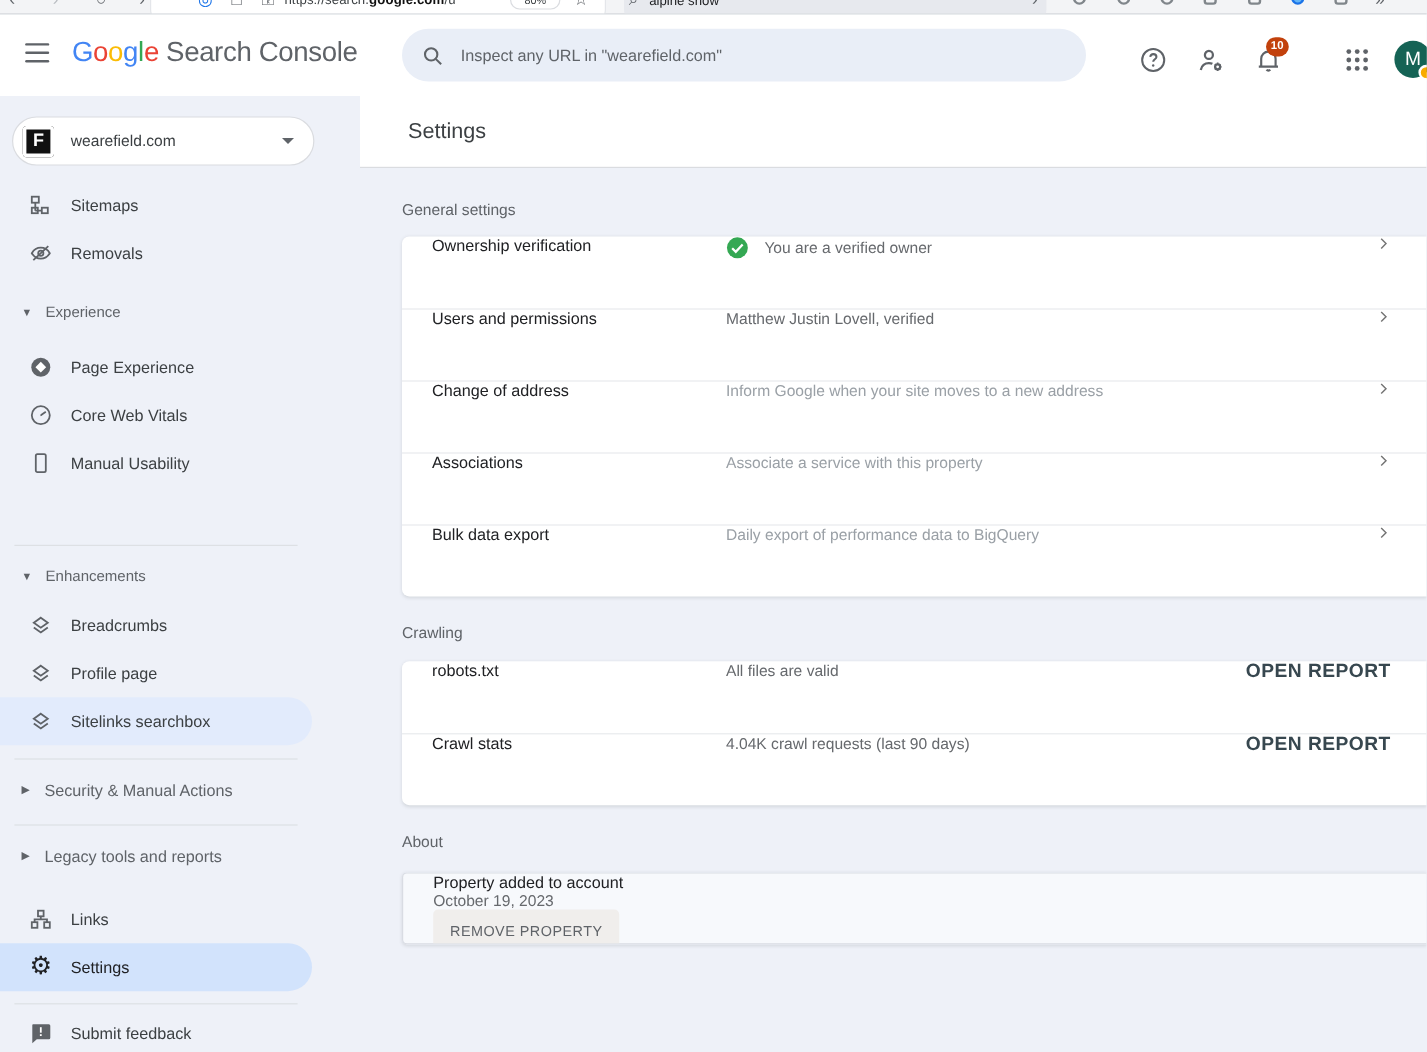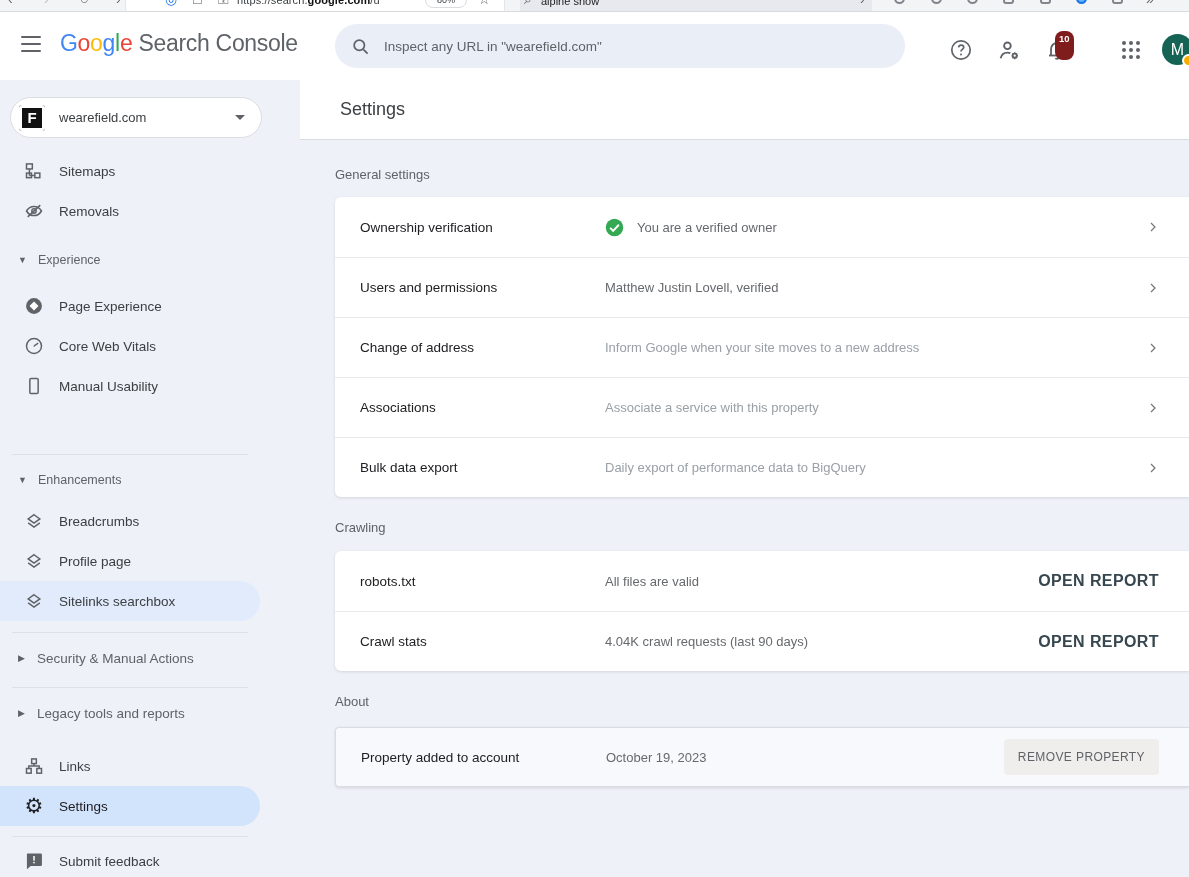--- a/index.html
+++ b/index.html
@@ -26,21 +26,21 @@
   .app-header { position:absolute; top:12px; left:0; width:1189px; height:68px; background:#fff; z-index:40; }
   .hamburger { position:absolute; left:21px; top:24px; width:20px; height:16px; cursor:pointer; }
   .hamburger span { display:block; height:2px; background:#5f6368; margin-bottom:5px; border-radius:1px; }
   .logo { position:absolute; left:60px; top:18px; font-size:23px; letter-spacing:-.3px; white-space:nowrap; }
   .logo .l-blue{color:#4285F4}.logo .l-red{color:#EA4335}.logo .l-yellow{color:#FBBC05}.logo .l-green{color:#34A853}
   .logo .product { color:#5f6368; margin-left:6px; }
   .hdr-search { position:absolute; left:335px; top:12px; width:570px; height:44px; background:#e9eef7;
     border-radius:22px; display:flex; align-items:center; padding-left:16px; cursor:text; }
   .hdr-search .ph { color:#5f6368; font-size:13.5px; margin-left:14px; }
   .hicon { position:absolute; top:26px; width:24px; height:24px; color:#5f6368; cursor:pointer; }
-  .bell-badge { position:absolute; left:10px; top:-7px; min-width:18px; height:29px; background:#7f1d1d;
+  .bell-badge { position:absolute; left:10px; top:-7px; min-width:18px; height:16px; background:#c2410c;
     border-radius:8px; color:#fff; font-size:9.5px; font-weight:bold; text-align:left; line-height:15px; padding:0 4px; }
   .avatar { position:absolute; left:1162px; top:22px; width:31px; height:31px; border-radius:50%;
     background:#156355; color:#fff; font-size:16px; text-align:center; line-height:31px; cursor:pointer; }
   .avatar .dot { position:absolute; right:-2px; bottom:-2px; width:13px; height:13px; border-radius:50%;
     background:#f9ab00; border:2px solid #fff; }
 
   
   .sidebar { position:absolute; top:80px; left:0; width:300px; height:797px; }
   .prop-pill { position:absolute; top:17px; left:10px; width:252px; height:41px; background:#fff;
     border:1px solid #dadce0; border-radius:21px; display:flex; align-items:center; padding:0 16px 0 8px; cursor:pointer; }
@@ -66,31 +66,31 @@
 
   
   .content { position:absolute; top:80px; left:300px; width:889px; height:797px; overflow:hidden; }
   .title-band { height:60px; background:#fff; border-bottom:1px solid #dadce0; display:flex;
     align-items:center; padding-left:40px; }
   .page-title { font-size:18px; color:#3c4043; }
   .sections { padding-left:35px; }
   .sec-label { margin-top:27px; font-size:13px; color:#5f6368; height:16px; }
   .card { margin-top:14px; background:#fff; border-radius:6px 0 0 6px; width:100%;
     box-shadow:0 1px 3px rgba(60,64,67,.15); overflow:hidden; }
-  .card-row { height:60px; display:flex; align-items:center; padding:0 30px 0 25px; cursor:pointer; }
+  .card-row { height:60px; display:flex; align-items:flex-start; padding:0 30px 0 25px; cursor:pointer; }
   .card-row + .card-row { border-top:1px solid #e8eaed; }
   .row-label { width:245px; flex-shrink:0; font-size:13.5px; color:#202124; }
   .row-value { flex:1; font-size:13px; color:#66696d; display:flex; align-items:center; }
   .row-value.hint { color:#9aa0a6; }
   .check-badge { width:19px; height:19px; margin-right:13px; flex-shrink:0; }
   .chev { width:12px; height:12px; color:#757575; flex-shrink:0; }
   .open-report { font-size:16px; font-weight:bold; letter-spacing:.4px; color:#37474f; cursor:pointer; white-space:nowrap; }
   .about-card { margin-top:17px; background:rgba(255,255,255,.55); border:1px solid #d9dce3;
     border-right:none; border-radius:4px 0 0 4px; }
-  .about-card .card-row { height:58px; }
+  .about-card .card-row { height:58px;flex-direction:column; }
   .remove-btn { background:#f0eeec; border:none; border-radius:4px; padding:11px 14px; font-size:12px;
     font-weight:normal; letter-spacing:.4px; color:#5f6368; cursor:pointer; font-family:inherit; white-space:nowrap; }
   svg { display:block; }
 </style>
 </head>
 <body>
 
 <div class="browser-strip">
   <span class="bs-item" style="left:8px">‹</span>
   <span class="bs-item" style="left:44px; color:#b9bdc2">›</span>

